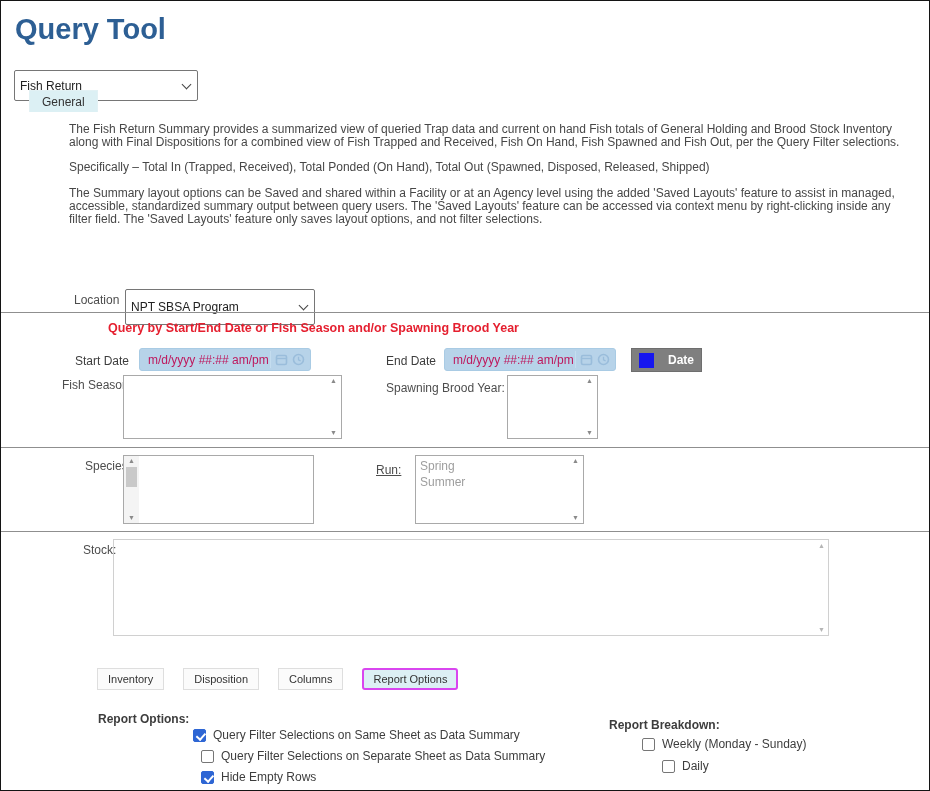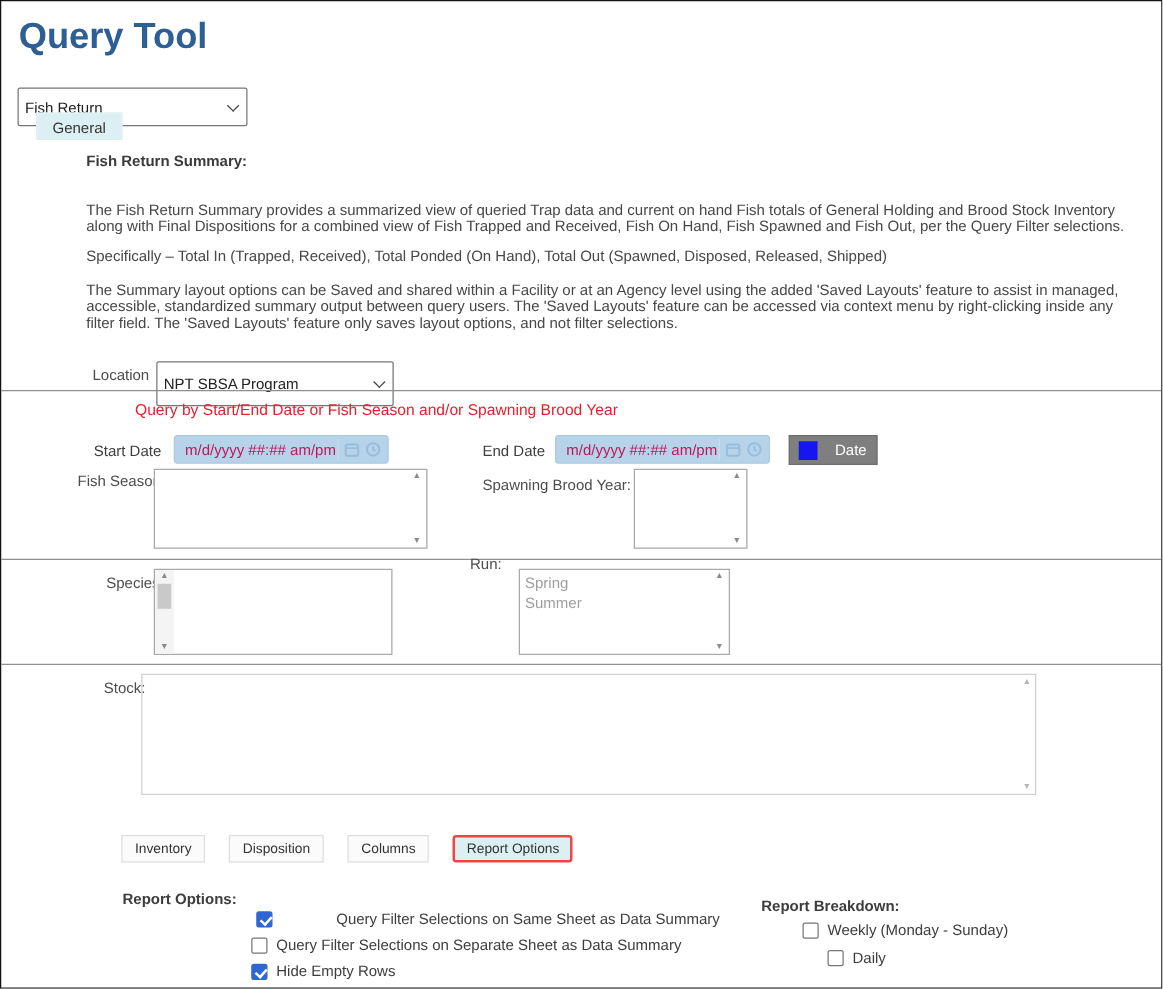--- a/index.html
+++ b/index.html
@@ -28,36 +28,36 @@
   
   #desc-block{left:68px;top:122px;width:846px;line-height:12.8px;color:#474747;}
   #desc-block .h{font-weight:bold;color:#3b3b3b;margin:0 0 26px 0;}
   #desc-block p{margin:0 0 12px 0;}
   #desc-block p.gap{margin-bottom:14px;}
   
   .flabel{color:#4d4d4d;font-size:12px;}
   
   .divider{left:0;width:100%;height:1px;background:#8f8f8f;}
   
-  #notice{left:107px;top:320px;color:#e51f2f;font-weight:normal;font-size:12.5px;}
+  #notice{left:107px;top:320px;color:#e51f2f;font-weight:bold;font-size:12.5px;}
   
   .dateinput{
     position:absolute;width:172px;height:23px;background:#b7d3e9;border:1px solid #a9cbe4;border-radius:3px;
     box-sizing:border-box;display:flex;align-items:center;
   }
   .dateinput .ph{flex:1;padding-left:8px;color:#be185d;font-size:12px;white-space:nowrap;overflow:hidden;}
   .dateinput .icons{display:flex;align-items:center;gap:4px;padding:0 5px 0 4px;border-left:1px solid #c4ddef;height:17px;}
   .dateinput svg{display:block;}
   
   #date-button{
     left:630px;top:347px;width:71px;height:24px;background:#7f7f7f;border:1px solid #6e6e6e;
     display:flex;align-items:center;box-sizing:border-box;cursor:default;
   }
   #date-button .sq{width:15px;height:15px;background:#1616ef;margin-left:7px;}
-  #date-button .lbl{color:#fff;font-weight:normal;font-size:12px;margin-left:14px;}
+  #date-button .lbl{color:#fff;font-weight:bold;font-size:12px;margin-left:14px;}
   
   .listbox{
     position:absolute;background:#fff;border:1px solid #a9a9a9;box-sizing:border-box;display:flex;
   }
   .listbox .items{flex:1;padding:2px 0 0 4px;overflow:hidden;}
   .listbox .items div{line-height:16px;color:#9e9e9e;white-space:nowrap;}
   .listbox .sb{width:15px;display:flex;flex-direction:column;align-items:center;justify-content:space-between;padding:1px 0;}
   .listbox .sb .up,.listbox .sb .dn{font-size:7px;color:#8a8a8a;line-height:8px;}
   .listbox .sb.track{background:#f4f4f4;}
   .listbox .sb .thumb{width:11px;height:20px;background:#c9c9c9;margin-top:2px;}
@@ -65,21 +65,21 @@
   
   #stock-box{left:112px;top:538px;width:716px;height:97px;border:1px solid #d0d0d0;box-sizing:border-box;}
   #stock-box .up{position:absolute;right:3px;top:2px;font-size:7px;color:#b5b5b5;}
   #stock-box .dn{position:absolute;right:3px;bottom:2px;font-size:7px;color:#b5b5b5;}
   
   #bottom-tabs{left:80px;top:667px;display:flex;align-items:flex-end;gap:3px;}
   #bottom-tabs .tab{
     padding:4px 10px;background:#fbfbfb;border:1px solid #dedede;color:#333;font-size:11px;cursor:default;margin-left:16px;
   }
   #bottom-tabs .tab.active{
-    background:#dcf0f4;border:2px solid #ef4444;border-radius:3px;padding:3px 9px;
+    background:#dcf0f4;border:2px solid #d946ef;border-radius:3px;padding:3px 9px;
   }
   
   .sect-h{font-weight:bold;color:#3d3d3d;font-size:12px;}
   .cbrow{position:absolute;display:flex;align-items:center;}
   .cb{
     width:13px;height:13px;border:1px solid #767676;border-radius:2px;background:#fff;
     box-sizing:border-box;position:relative;flex:0 0 auto;
   }
   .cb.checked{background:#2e66d4;border-color:#2e66d4;}
   .cb.checked::after{
@@ -98,21 +98,20 @@
   <div class="selectbox" style="left:13px;top:69px;width:184px;height:31px;">
     <span>Fish Return</span>
     <span class="chev"></span>
   </div>
 
   <div class="abs" id="summary-tab">
     <span>General</span>
   </div>
 
   <div class="abs" id="desc-block">
-    <div class="h">Fish Return Summary:</div>
     <p>The Fish Return Summary provides a summarized view of queried Trap data and current on hand Fish totals of General Holding and Brood Stock Inventory along with Final Dispositions for a combined view of Fish Trapped and Received, Fish On Hand, Fish Spawned and Fish Out, per the Query Filter selections.</p>
     <p class="gap">Specifically – Total In (Trapped, Received), Total Ponded (On Hand), Total Out (Spawned, Disposed, Released, Shipped)</p>
     <p>The Summary layout options can be Saved and shared within a Facility or at an Agency level using the added 'Saved Layouts' feature to assist in managed, accessible, standardized summary output between query users. The 'Saved Layouts' feature can be accessed via context menu by right-clicking inside any filter field. The 'Saved Layouts' feature only saves layout options, and not filter selections.</p>
   </div>
 
   <div class="abs flabel" style="left:73px;top:292px;">Location</div>
   <div class="selectbox" style="left:124px;top:288px;width:190px;height:36px;">
     <span>NPT SBSA Program</span>
     <span class="chev"></span>
   </div>
@@ -179,21 +178,21 @@
   <div class="abs flabel" style="left:84px;top:458px;">Species:</div>
   <div class="listbox" style="left:122px;top:454px;width:191px;height:69px;">
     <div class="sb track">
       <span class="up">▲</span>
       <span class="thumb"></span>
       <span class="spring"></span>
       <span class="dn">▼</span>
     </div>
   </div>
 
-  <div class="abs flabel" style="left:375px;top:443px;">Run:</div>
+  <div class="abs flabel" style="left:375px;top:462px;text-decoration:underline;">Run:</div>
   <div class="listbox" style="left:414px;top:454px;width:169px;height:69px;">
     <div class="items">
       <div>Spring</div>
       <div>Summer</div>
     </div>
     <div class="sb">
       <span class="up">▲</span>
       <span class="dn">▼</span>
     </div>
   </div>
@@ -208,21 +207,21 @@
 
   <div class="abs" id="bottom-tabs">
     <div class="tab">Inventory</div>
     <div class="tab">Disposition</div>
     <div class="tab">Columns</div>
     <div class="tab active">Report Options</div>
   </div>
 
   <div class="abs sect-h" style="left:97px;top:711px;">Report Options:</div>
 
-  <div class="cbrow" style="left:204px;top:727px;gap:44px;">
+  <div class="cbrow" style="left:192px;top:727px;">
     <span class="cb checked"></span>
     <span class="cblabel">Query Filter Selections on Same Sheet as Data Summary</span>
   </div>
   <div class="cbrow" style="left:200px;top:748px;">
     <span class="cb"></span>
     <span class="cblabel">Query Filter Selections on Separate Sheet as Data Summary</span>
   </div>
   <div class="cbrow" style="left:200px;top:769px;">
     <span class="cb checked"></span>
     <span class="cblabel">Hide Empty Rows</span>

